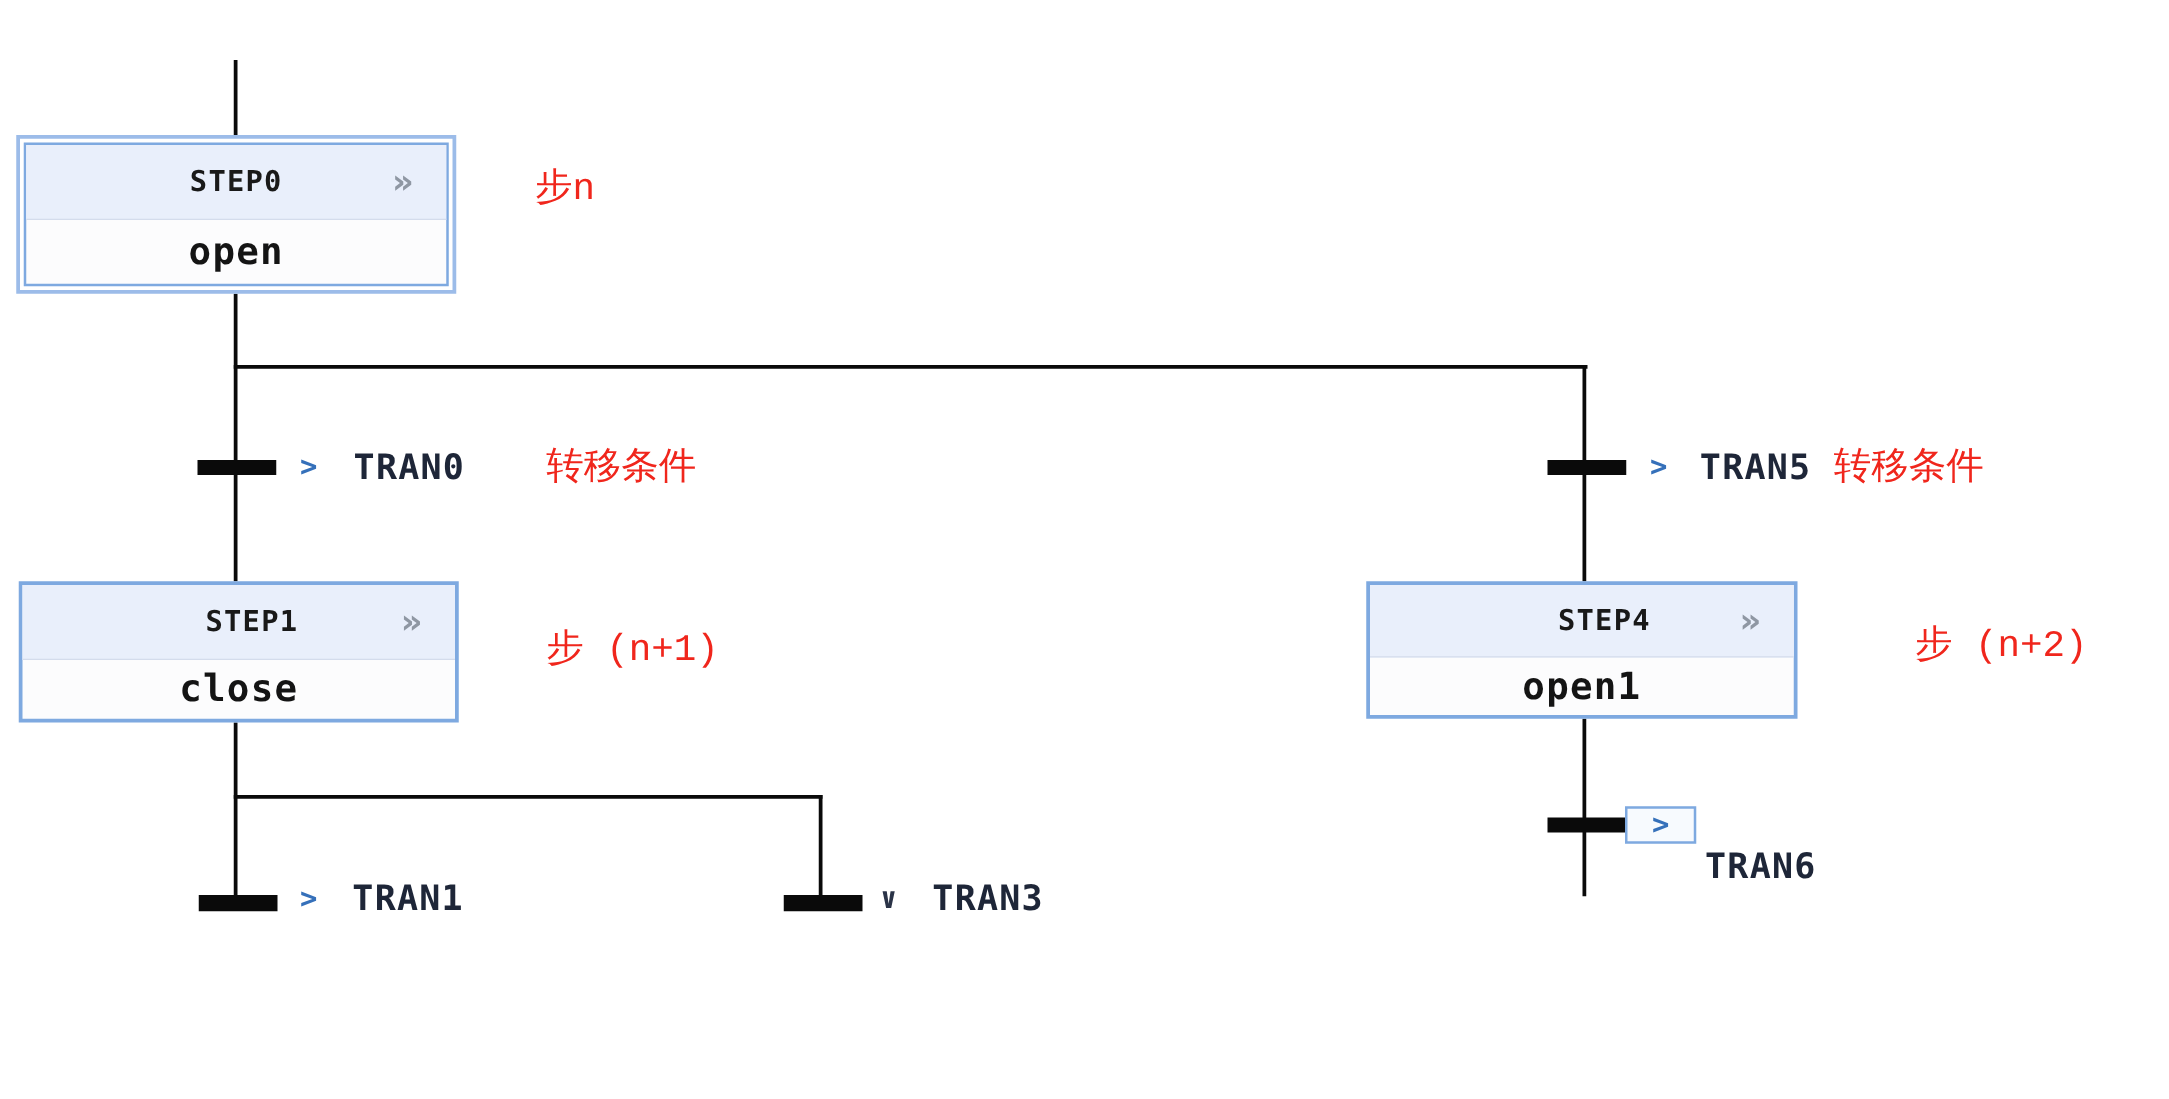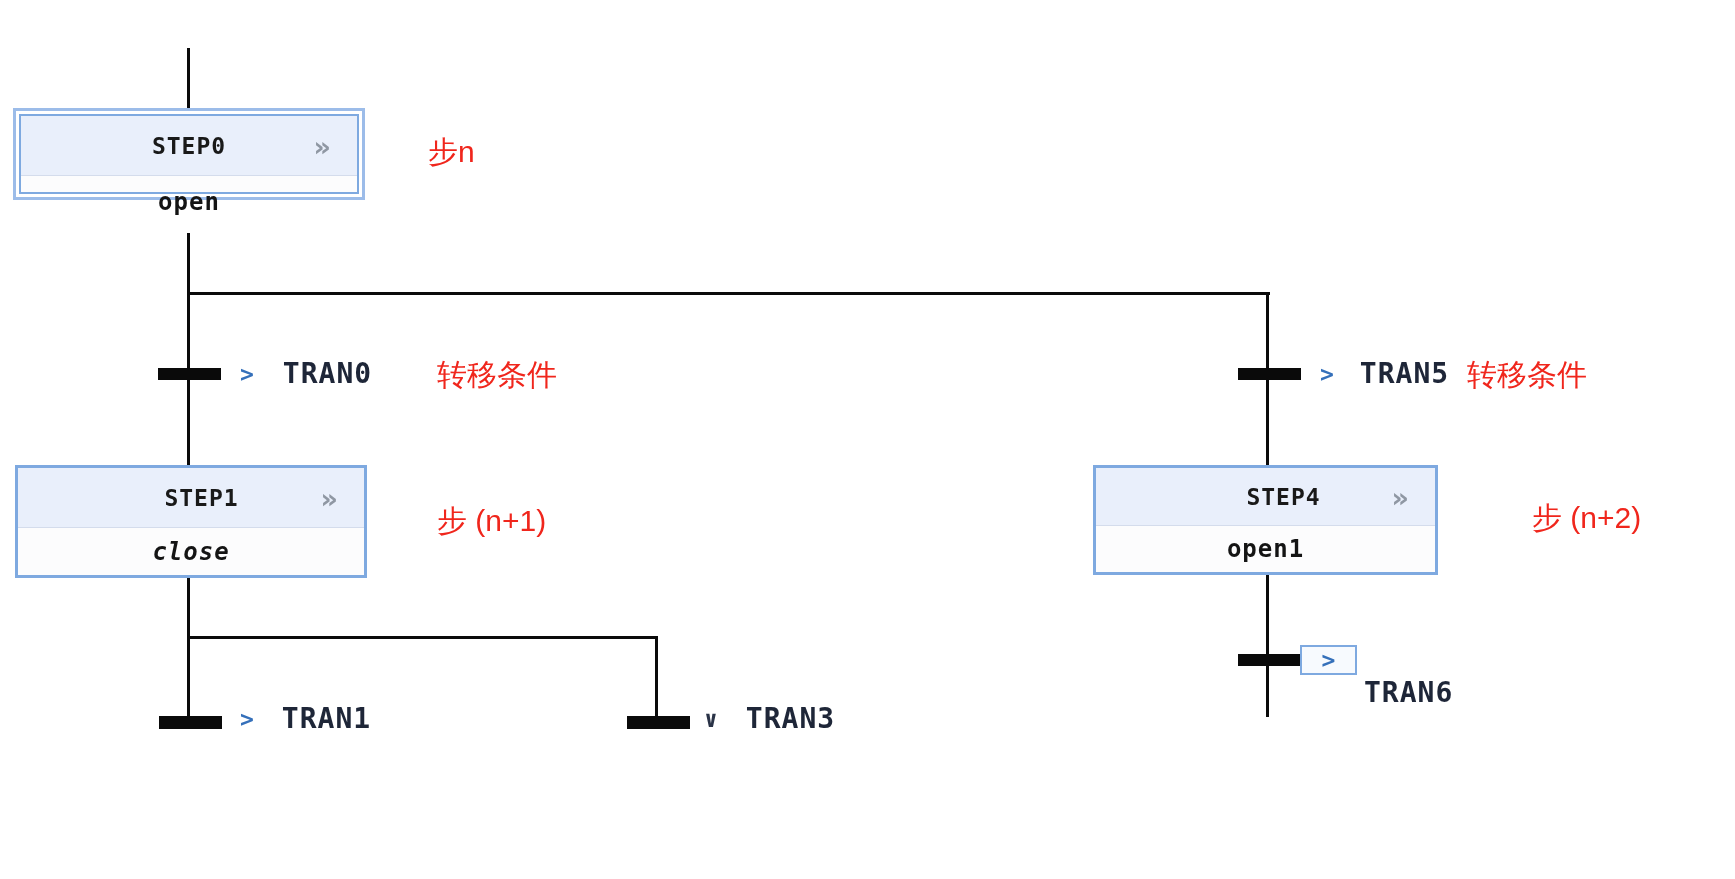--- a/index.html
+++ b/index.html
@@ -35,57 +35,57 @@
   }
   .expand-chevron{
     position:absolute;right:26px;top:50%;transform:translateY(-50%);
     color:#8f97a3;font-size:27px;font-weight:bold;
     font-family:"DejaVu Sans", sans-serif;line-height:1;
   }
   .step-body{
     position:relative;width:100%;display:flex;align-items:center;justify-content:center;
   }
   .step-action{
-    font-weight:bold;font-size:24px;color:#141414;letter-spacing:1px;
+    font-weight:bold;font-size:30px;color:#141414;letter-spacing:1px;
   }
   
   .tran-label{
     position:absolute;display:flex;align-items:center;height:30px;
   }
   .tran-symbol{
     font-weight:bold;font-size:23px;color:#3570ba;line-height:30px;
   }
   .tran-symbol.dark{color:#2a3347;}
   .tran-name{
     font-weight:bold;font-size:28px;color:#1e2638;line-height:30px;letter-spacing:1px;
   }
   .tran-name.big{font-size:28px;}
   .sel-box{
     position:absolute;border:2px solid #7ea9e0;background:#f7fafe;
     box-sizing:border-box;display:flex;align-items:center;justify-content:center;
   }
   
   .annotation{
     position:absolute;color:#f0261c;font-size:30px;line-height:32px;
-    font-family:Liberation Sans, sans-serif;white-space:nowrap;
+    font-family:Liberation Mono, monospace;white-space:nowrap;
   }
 </style>
 </head>
 <body>
 
 <div class="line" style="left:187px;top:48px;width:3px;height:62px;"></div>
 <div class="line" style="left:187px;top:233px;width:3px;height:234px;"></div>
 <div class="line" style="left:187px;top:292px;width:1083px;height:3px;"></div>
 <div class="line" style="left:1266px;top:292px;width:3px;height:175px;"></div>
 <div class="line" style="left:187px;top:576px;width:3px;height:146px;"></div>
 <div class="line" style="left:187px;top:636px;width:471px;height:3px;"></div>
 <div class="line" style="left:655px;top:636px;width:3px;height:86px;"></div>
 <div class="line" style="left:1266px;top:573px;width:3px;height:144px;"></div>
 
-<div class="step-outer" style="left:13px;top:108px;width:352px;height:92px;">
+<div class="step-outer" style="left:13px;top:108px;width:352px;height:127px;">
   <div class="step-inner">
     <div class="step-header" style="height:60px;">
       <span class="step-name">STEP0</span>
       <span class="expand-chevron">»</span>
     </div>
     <div class="step-body" style="height:51px;">
       <span class="step-action">open</span>
     </div>
   </div>
 </div>
@@ -96,21 +96,21 @@
   <span class="tran-symbol">&gt;</span>
   <span class="tran-name">TRAN0</span>
 </div>
 <div class="annotation" style="left:437px;top:359px;">转移条件</div>
 
 <div class="step" style="left:15px;top:465px;width:352px;height:113px;">
   <div class="step-header" style="height:60px;padding-left:21px;">
     <span class="step-name">STEP1</span>
     <span class="expand-chevron">»</span>
   </div>
-  <div class="step-body" style="height:47px;font-style:italic;">
+  <div class="step-body" style="height:47px;">
     <span class="step-action">close</span>
   </div>
 </div>
 <div class="annotation" style="left:437px;top:505px;">步 (n+1)</div>
 
 <div class="tbar" style="left:159px;top:716px;width:63px;height:13px;"></div>
 <div class="tran-label" style="left:240px;top:704px;gap:28px;">
   <span class="tran-symbol">&gt;</span>
   <span class="tran-name">TRAN1</span>
 </div>

